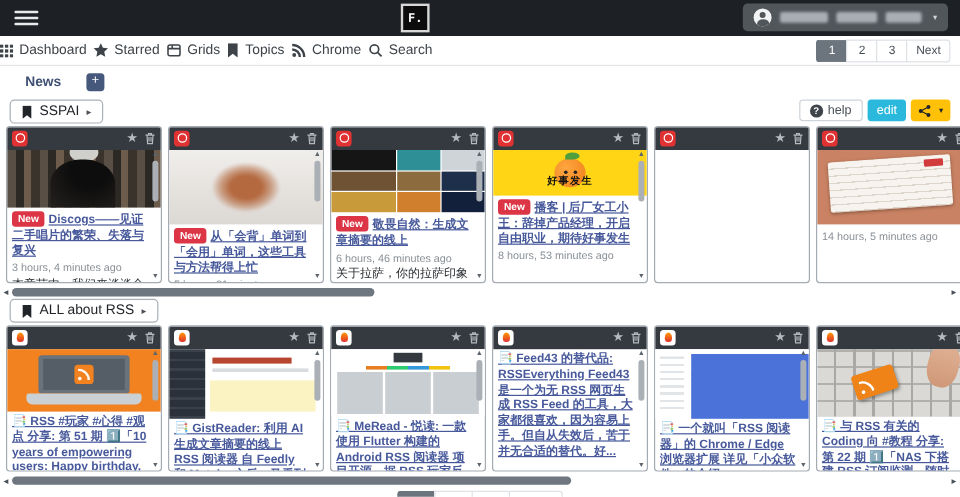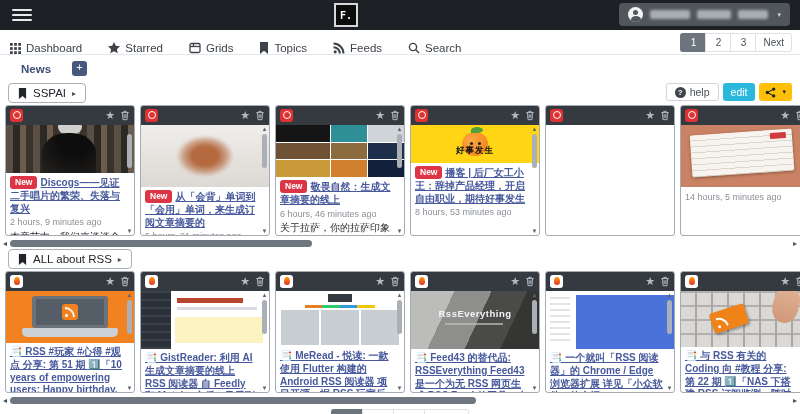--- a/index.html
+++ b/index.html
@@ -11,21 +11,21 @@
   .logo{position:absolute;left:334px;top:3px;width:20px;height:20px;background:#0c0c0c;border:2px solid #d8d8d8;color:#fff;
     font-family:"DejaVu Sans Mono",monospace;font-size:10px;font-weight:bold;display:flex;align-items:center;justify-content:center}
   .userpill{position:absolute;right:10px;top:3px;height:23px;background:#51565b;border-radius:4px;display:flex;align-items:center;padding:0 9px;gap:7px;cursor:pointer}
   .avatar{width:15px;height:15px;border-radius:50%;background:#f1f3f5;position:relative;overflow:hidden}
   .avatar::before{content:"";position:absolute;left:5px;top:3px;width:5px;height:5px;border-radius:50%;background:#51565b}
   .avatar::after{content:"";position:absolute;left:2.5px;top:9px;width:10px;height:7px;border-radius:50% 50% 0 0;background:#51565b}
   .blob{height:9px;border-radius:2px;background:#a9aeb4;filter:blur(1.4px)}
   .b1{width:40px}.b2{width:34px}.b3{width:30px}
   .pill-caret{color:#cdd2d7;font-size:7px;margin-left:2px}
   
-  .navbar{height:24px;border-bottom:1px solid #e4e7ea;display:flex;align-items:flex-end;padding-left:10px;gap:26px;position:relative;background:#fff}
+  .navbar{height:24px;border-bottom:1px solid #e4e7ea;display:flex;align-items:center;gap:6px;position:relative;background:#fff}
   .nav-item{display:flex;align-items:center;gap:5px;font-size:11.5px;color:#3d4349;cursor:pointer}
   .nav-item svg{display:block}
   .pgroup{display:flex}
   .pagebtn{min-width:10px;padding:0 7px;height:17px;display:flex;align-items:center;justify-content:center;
     font-size:10px;color:#495057;background:#fff;border:1px solid #dee2e6;border-right-width:0;cursor:pointer}
   .pgroup .pagebtn:first-child{border-radius:3px 0 0 3px}
   .pgroup .pagebtn:last-child{border-right-width:1px;border-radius:0 3px 3px 0}
   .pagebtn.active{background:#6c757d;border-color:#6c757d;color:#fff}
   .nav-pages{position:absolute;right:8px;top:3px}
   
@@ -210,21 +210,21 @@
         <path d="M1 0h8v12L5 8.8 1 12z"></path>
       </svg>
     <span>Topics</span>
   </div>
   <div class="nav-item">
     <svg width="12" height="12" viewBox="0 0 12 12" fill="#3d4349">
         <circle cx="2.2" cy="9.8" r="1.6"></circle>
         <path d="M0.5 4.2a7.3 7.3 0 0 1 7.3 7.3h-2a5.3 5.3 0 0 0-5.3-5.3z"></path>
         <path d="M0.5 0.5A11 11 0 0 1 11.5 11.5h-2A9 9 0 0 0 0.5 2.5z"></path>
       </svg>
-    <span>Feeds</span>
+    <span>Chrome</span>
   </div>
   <div class="nav-item">
     <svg width="12" height="12" viewBox="0 0 12 12" fill="none" stroke="#3d4349" stroke-width="1.4">
         <circle cx="5" cy="5" r="3.6"></circle>
         <line x1="7.8" y1="7.8" x2="11" y2="11"></line>
       </svg>
     <span>Search</span>
   </div>
   <div class="nav-pages pgroup">
     <div class="pagebtn active">1</div>
@@ -274,21 +274,21 @@
           <span class="star">★</span>
         <svg class="trash" width="10" height="11" viewBox="0 0 12 13" fill="none" stroke="#b3b9bf" stroke-width="1.2">
             <path d="M1.5 3h9M4.5 3V1.5h3V3M3 3l.6 8.5h4.8L9 3M5 5v4.5M7 5v4.5"></path>
           </svg>
         </span>
     </div>
     <div class="card-body">
       <div class="thumb img-r1c1"></div>
       <div class="ctext">
         <span class="badge-new">New</span><a class="title">Discogs——见证二手唱片的繁荣、失落与复兴</a>
-        <div class="time">2 hours, 9 minutes ago</div>
+        <div class="time">3 hours, 4 minutes ago</div>
         <div class="snippet">本章节中，我们来谈谈全球最大，</div>
       </div>
       <div class="vbar">
           <span class="tri">▲</span>
           <span class="vthumb"></span>
           <span class="tri bot">▼</span>
         </div>
     </div>
   </article>
 
@@ -298,21 +298,21 @@
       <span class="head-ics">
           <span class="star">★</span>
         <svg class="trash" width="10" height="11" viewBox="0 0 12 13" fill="none" stroke="#b3b9bf" stroke-width="1.2">
             <path d="M1.5 3h9M4.5 3V1.5h3V3M3 3l.6 8.5h4.8L9 3M5 5v4.5M7 5v4.5"></path>
           </svg>
         </span>
     </div>
     <div class="card-body">
       <div class="thumb img-r1c2"></div>
       <div class="ctext">
-        <span class="badge-new">New</span><a class="title">从「会背」单词到「会用」单词，来生成订阅文章摘要的</a>
+        <span class="badge-new">New</span><a class="title">从「会背」单词到「会用」单词，这些工具与方法帮得上忙</a>
         <div class="time">5 hours, 21 minutes ago</div>
         
       </div>
       <div class="vbar">
           <span class="tri">▲</span>
           <span class="vthumb"></span>
           <span class="tri bot">▼</span>
         </div>
     </div>
   </article>
@@ -516,23 +516,20 @@
     <div class="card-head">
       <span class="src flame"></span>
       <span class="head-ics">
           <span class="star">★</span>
         <svg class="trash" width="10" height="11" viewBox="0 0 12 13" fill="none" stroke="#b3b9bf" stroke-width="1.2">
             <path d="M1.5 3h9M4.5 3V1.5h3V3M3 3l.6 8.5h4.8L9 3M5 5v4.5M7 5v4.5"></path>
           </svg>
         </span>
     </div>
     <div class="card-body">
-      <div class="thumb img-r2c4">
-        <div class="imgcap">RssEverything</div>
-      </div>
       <div class="ctext">
         <a class="title">📑 Feed43 的替代品: RSSEverything Feed43 是一个为无 RSS 网页生成 RSS Feed 的工具，大家都很喜欢，因为容易上手。但自从失效后，苦于并无合适的替代。好...</a>
         
       </div>
       <div class="vbar">
           <span class="tri">▲</span>
           <span class="vthumb"></span>
           <span class="tri bot">▼</span>
         </div>
     </div>

